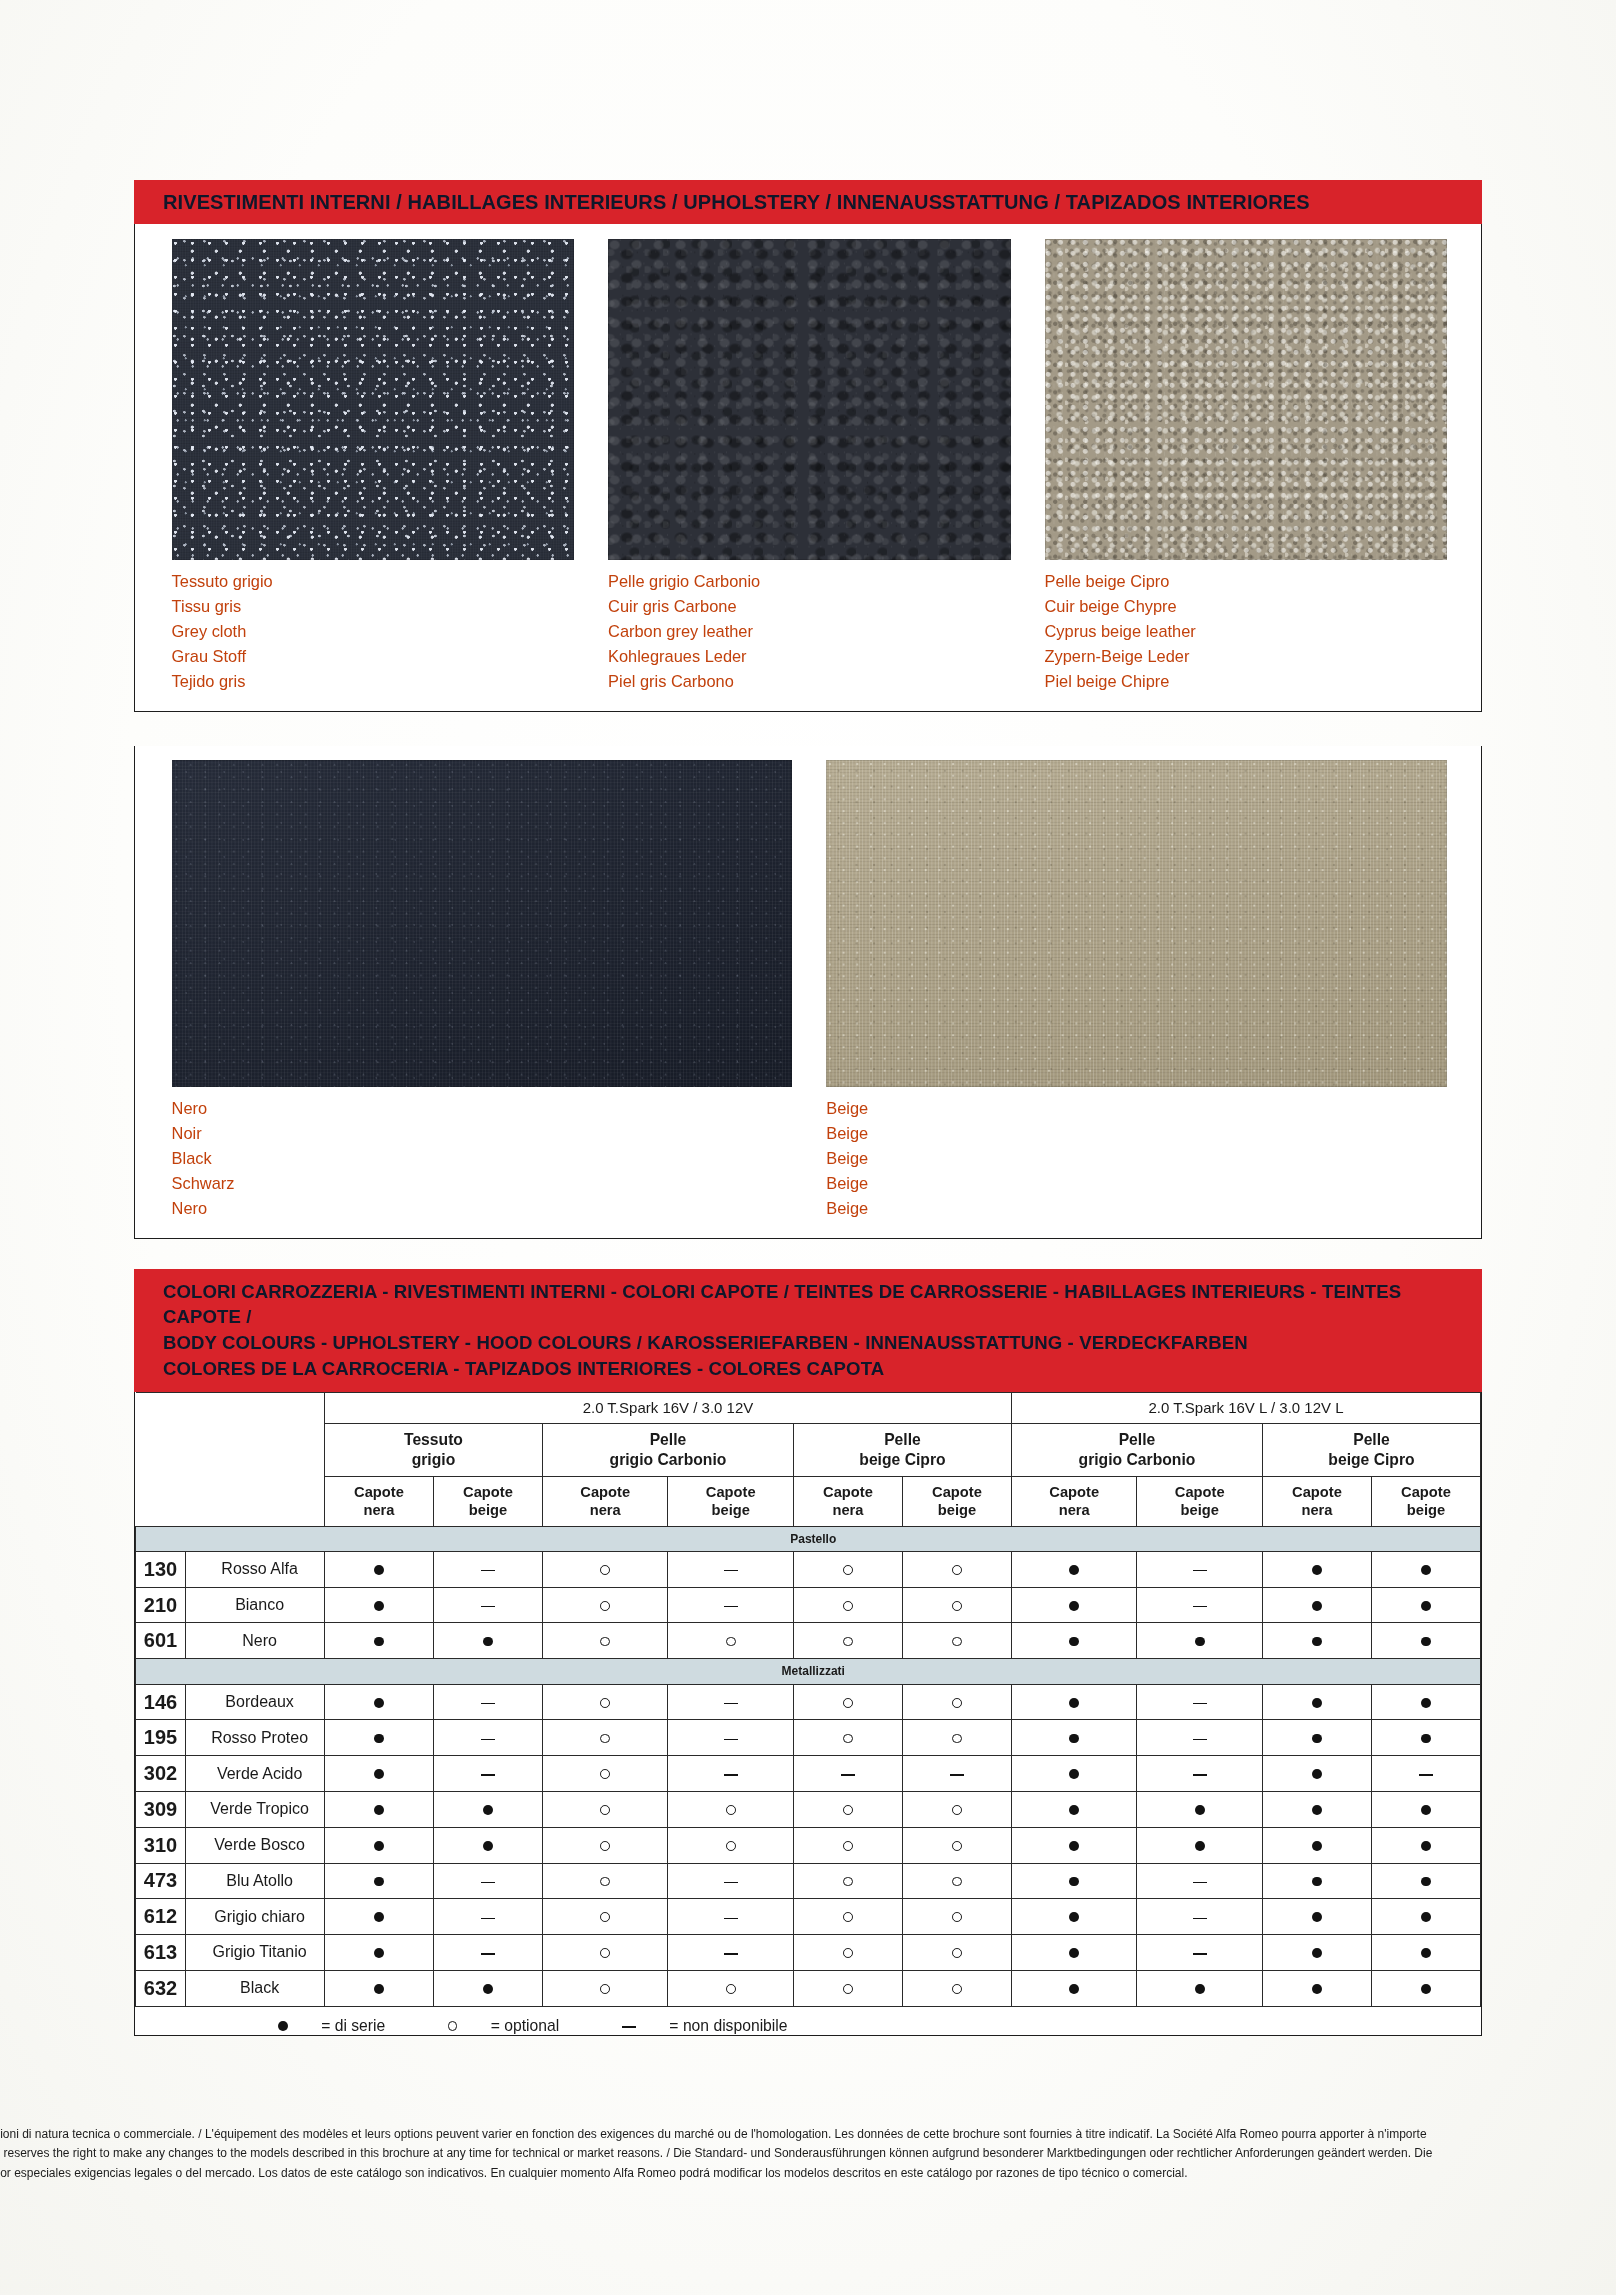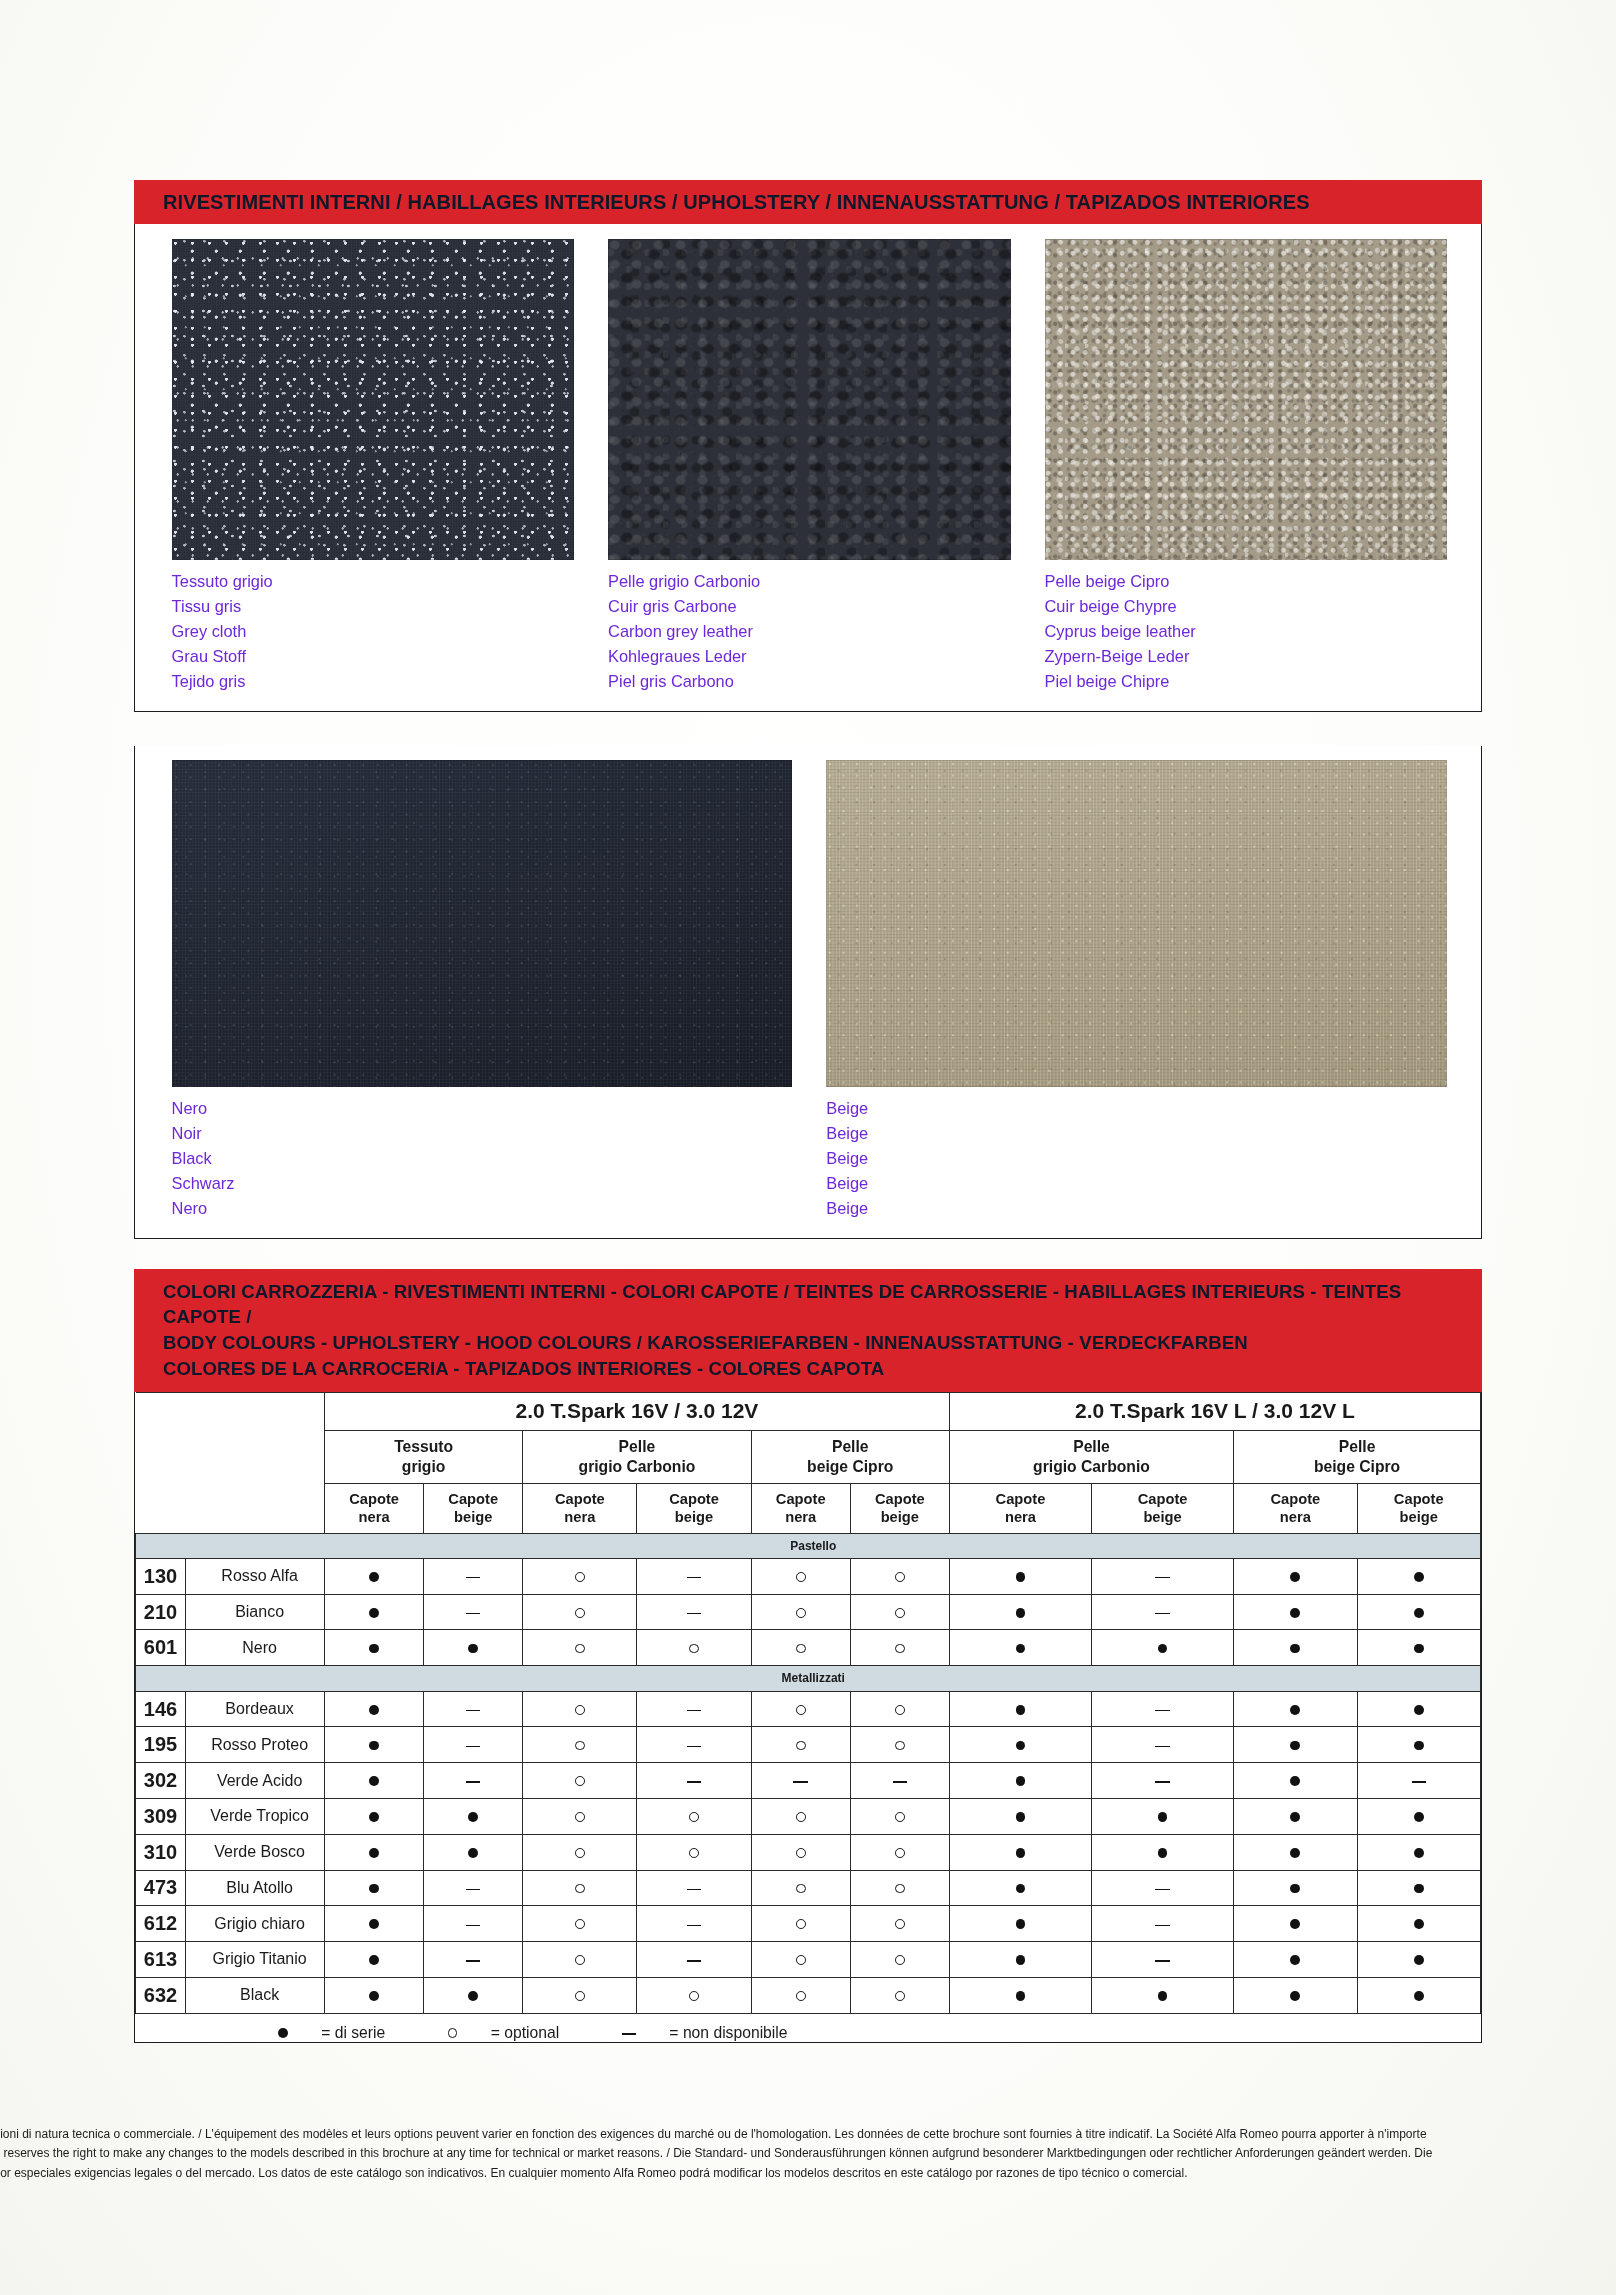--- a/index.html
+++ b/index.html
@@ -50,21 +50,21 @@
     width:100%; height:321px;
     position:relative;
     overflow:hidden;
     box-shadow:0 0 0 0.7px rgba(0,0,0,0.18) inset;
   }
   .swatch.tall { height:327px; }
   .labels { margin-top:9.2px; }
   .labels div {
     font-size:16.4px;
     line-height:1.52;
-    color:#6d28d9;
+    color:#c2410c;
     white-space:nowrap;
   }
 
   
   .tex-greycloth {
     background-color:#2a2f3a;
     background-image:
       radial-gradient(circle at 20% 25%, rgba(230,235,245,0.95) 0 1.3px, transparent 1.7px),
       radial-gradient(circle at 62% 12%, rgba(215,222,235,0.75) 0 1.1px, transparent 1.5px),
       radial-gradient(circle at 84% 55%, rgba(235,240,250,0.9) 0 1.4px, transparent 1.8px),
@@ -128,21 +128,21 @@
   table.matrix {
     width:100%;
     border-collapse:collapse;
     font-size:15.7px;
   }
   table.matrix th, table.matrix td {
     border:0.7px solid #2a2a2a;
     text-align:center;
     vertical-align:middle;
   }
-  .grp-head { font-weight:bold; font-size:21px; padding:6.5px 2.6px; }
+  .grp-head { font-weight:normal; font-size:15px; padding:6.5px 2.6px; }
   .sub-head { font-weight:bold; font-size:15.7px; padding:6.5px 2.6px; line-height:1.25; }
   .cap-head { font-weight:bold; font-size:14.7px; padding:5.9px 1.3px; line-height:1.25; }
   .corner { border-left:none !important; }
   .band td {
     background:#cfdbe0;
     font-weight:bold;
     text-align:left;
     padding:5.2px 0 5.2px 10.5px;
     font-size:12px;
   }

